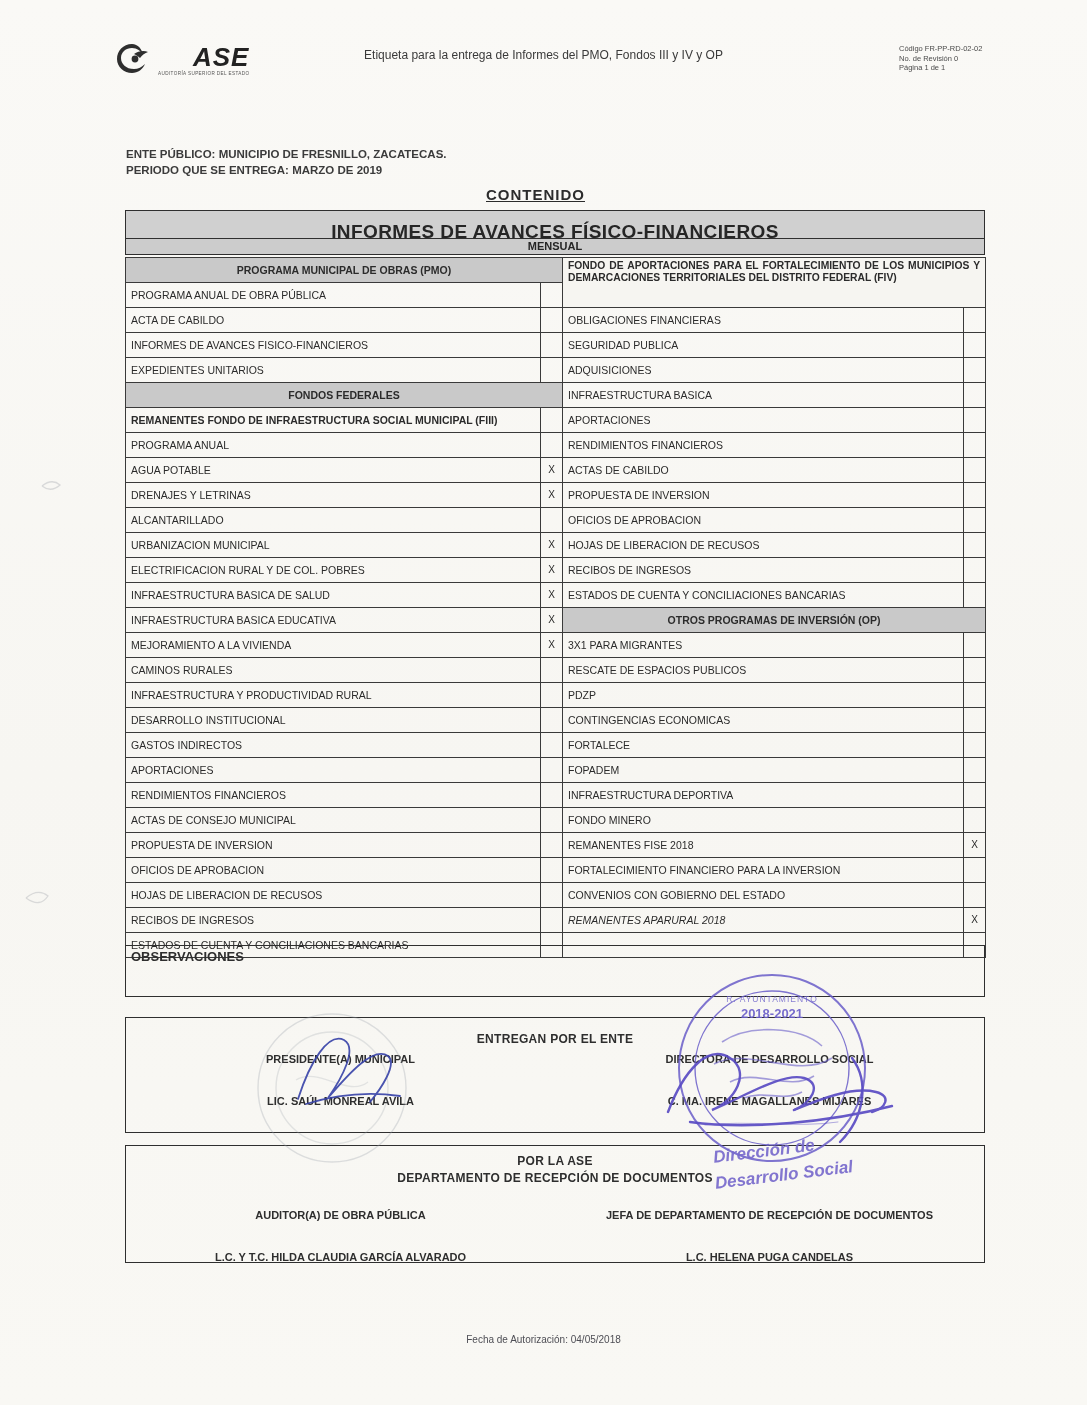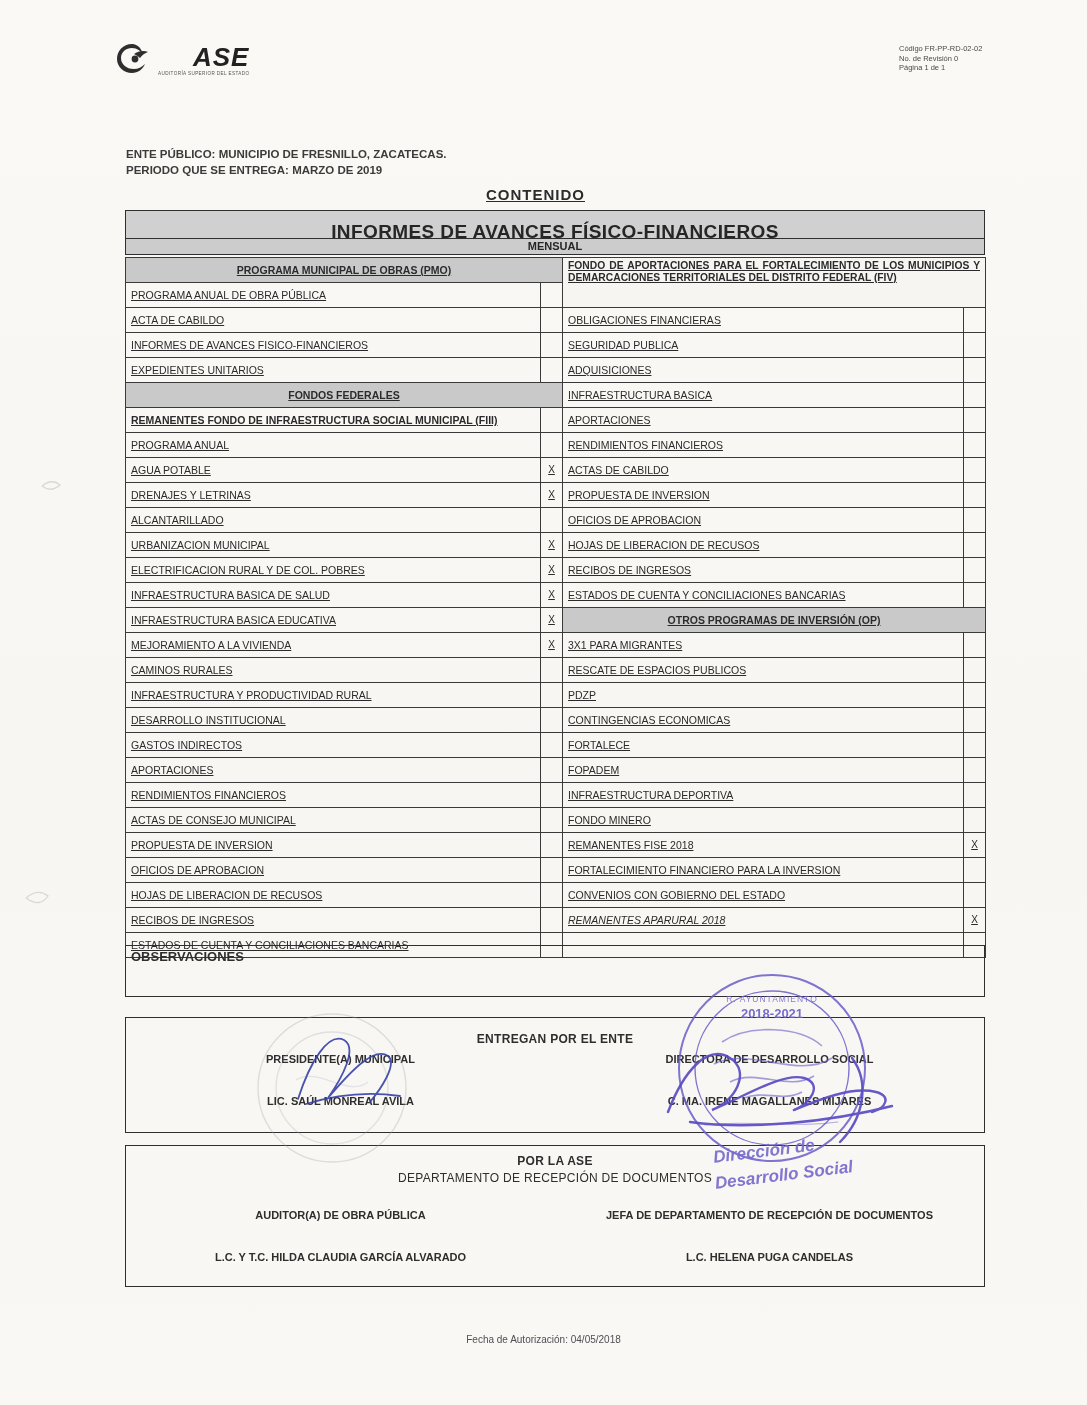--- a/index.html
+++ b/index.html
@@ -16,38 +16,38 @@
   .doc-title { position:absolute; left:0; right:0; top:48px; text-align:center; font-size:12px; color:#3a3a3a; }
   .code-block { position:absolute; right:68px; top:44px; width:120px; font-size:7.5px; line-height:9.5px; color:#4a4a4a; }
   
   .meta { position:absolute; left:126px; top:146px; font-size:11.5px; font-weight:bold; color:#3b3b3b; line-height:16px; }
   .contenido { position:absolute; left:0; right:16px; top:186px; text-align:center; font-size:15px; font-weight:bold; letter-spacing:1px; text-decoration:underline; color:#2c2c2c; }
   
   .bar { position:absolute; left:125px; width:860px; box-sizing:border-box; border:1.5px solid #2f2f2f; text-align:center; font-weight:bold; color:#262626; }
   .bar-title { top:210px; background:#d0d0d0; font-size:19px; letter-spacing:.4px; padding:10px 0 4px; }
   .bar-sub { top:238px; background:#cccccc; font-size:11px; padding:1px 12px 2px; }
   
-  table.contents { position:absolute; left:125px; top:257px; width:860px; border-collapse:collapse; table-layout:fixed; font-size:10.5px; color:#2b2b2b;text-decoration:underline; }
+  table.contents { position:absolute; left:125px; top:257px; width:860px; border-collapse:collapse; table-layout:fixed; font-size:10.5px; color:#2b2b2b; }
   table.contents td { border:1px solid #3a3a3a; padding:2px 5px; height:20px; line-height:1.15; overflow:hidden; }
   td.label {}
   td.label.b { font-weight:bold; }
   td.label.it { font-style:italic; }
   td.check { text-align:center; font-size:10px; padding:2px 1px; }
   td.hdr { background:#c9c9c9; text-align:center; font-weight:bold; }
   td.hdrj { background:#f6f5f1; text-align:justify; font-weight:bold; font-size:10.3px; line-height:1.3; vertical-align:top; }
   
   .obs-box { position:absolute; left:125px; top:945px; width:860px; height:52px; box-sizing:border-box; border:1.5px solid #2f2f2f; }
   .obs-label { font-size:13px; font-weight:bold; padding:3px 5px; display:inline-block; }
   
   .sig-box { position:absolute; left:125px; width:860px; box-sizing:border-box; border:1.5px solid #2f2f2f; text-align:center; }
   .sig-box.entregan { top:1017px; height:116px; }
-  .sig-box.ase { top:1145px; height:142px; }
+  .sig-box.ase { top:1145px; height:118px; }
   .sig-title { font-size:12px; font-weight:bold; padding-top:14px; letter-spacing:.3px; }
   .sig-box.ase .sig-title { padding-top:8px; }
-  .sig-title2 { font-size:12px; font-weight:normal; padding-top:3px; letter-spacing:.3px; }
+  .sig-title2 { font-size:12px; font-weight:bold; padding-top:3px; letter-spacing:.3px; }
   .sig-cols { display:flex; }
   .sig-col { flex:1; }
   .sig-role { font-size:11px; font-weight:bold; margin-top:7px; }
   .sig-box.ase .sig-role { margin-top:24px; }
   .sig-name { font-size:11px; font-weight:bold; margin-top:30px; }
   
   .footer { position:absolute; left:0; right:0; top:1334px; text-align:center; font-size:10px; color:#4e4e55; }
   
   .ink-overlay { position:absolute; left:0; top:0; width:1087px; height:1405px; pointer-events:none; }
   .ink-text { font-family:"Liberation Sans", sans-serif; }
@@ -61,20 +61,21 @@
     <svg width="44" height="40" viewBox="0 0 40 40">
       <path d="M20 4 C11 4 5 11 5 19 c0 8 7 14 15 14 c6 0 11 -4 13 -9 c-3 3 -7 5 -11 5 C14 29 9 24 9 18 C9 12 14 8 20 8 c5 0 9 3 11 7 C30 9 26 4 20 4 Z" fill="#2e2e2e"></path>
       <path d="M22 14 c4 -3 10 -4 14 -2 c-3 1 -6 3 -8 6 c-2 -2 -4 -3 -6 -4 Z" fill="#2e2e2e"></path>
       <circle cx="23" cy="19" r="3.4" fill="#2e2e2e"></circle>
     </svg>
     <div class="logo-txt">
       <span class="logo-main">ASE</span>
       <span class="logo-sub">AUDITORÍA SUPERIOR DEL ESTADO</span>
     </div>
   </div>
+  <div class="doc-title">Etiqueta para la entrega de Informes del PMO, Fondos III y IV y OP</div>
   <div class="code-block">
     <div>Código FR-PP-RD-02-02</div>
     <div>No. de Revisión 0</div>
     <div>Página 1 de 1</div>
   </div>
 
   <div class="meta">
     <div>ENTE PÚBLICO: MUNICIPIO DE FRESNILLO, ZACATECAS.</div>
     <div>PERIODO QUE SE ENTREGA: MARZO DE 2019</div>
   </div>

